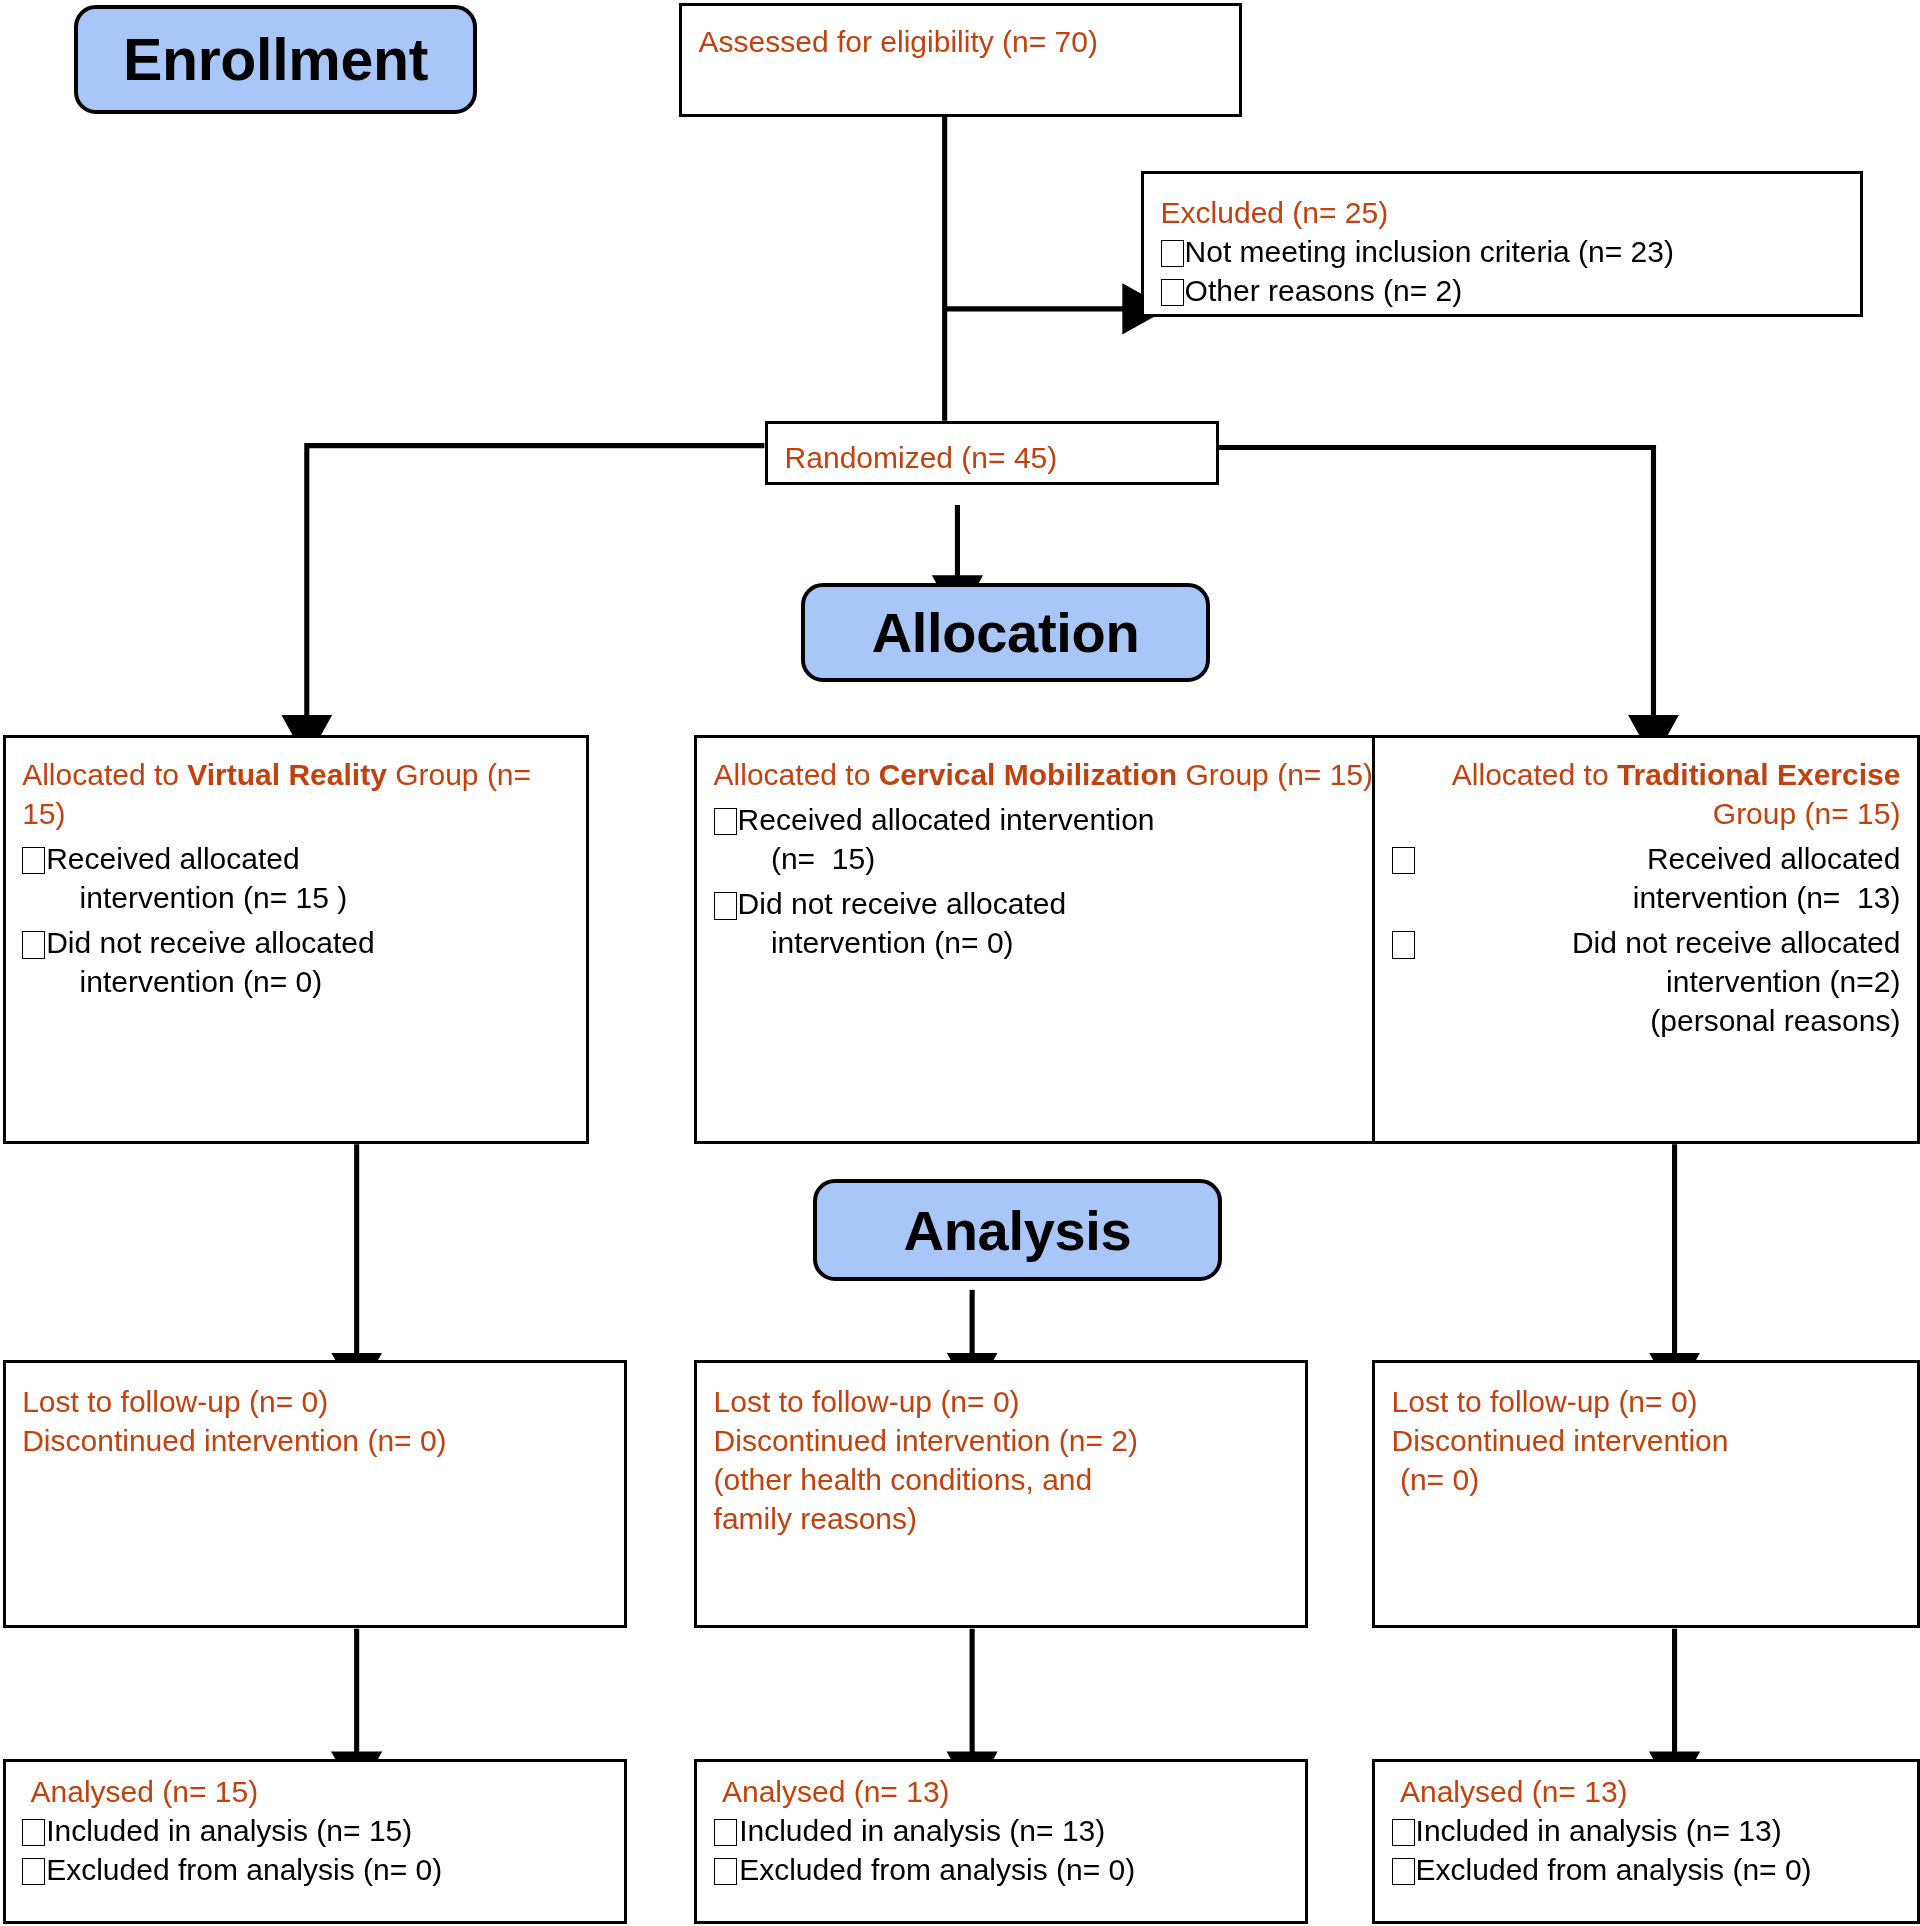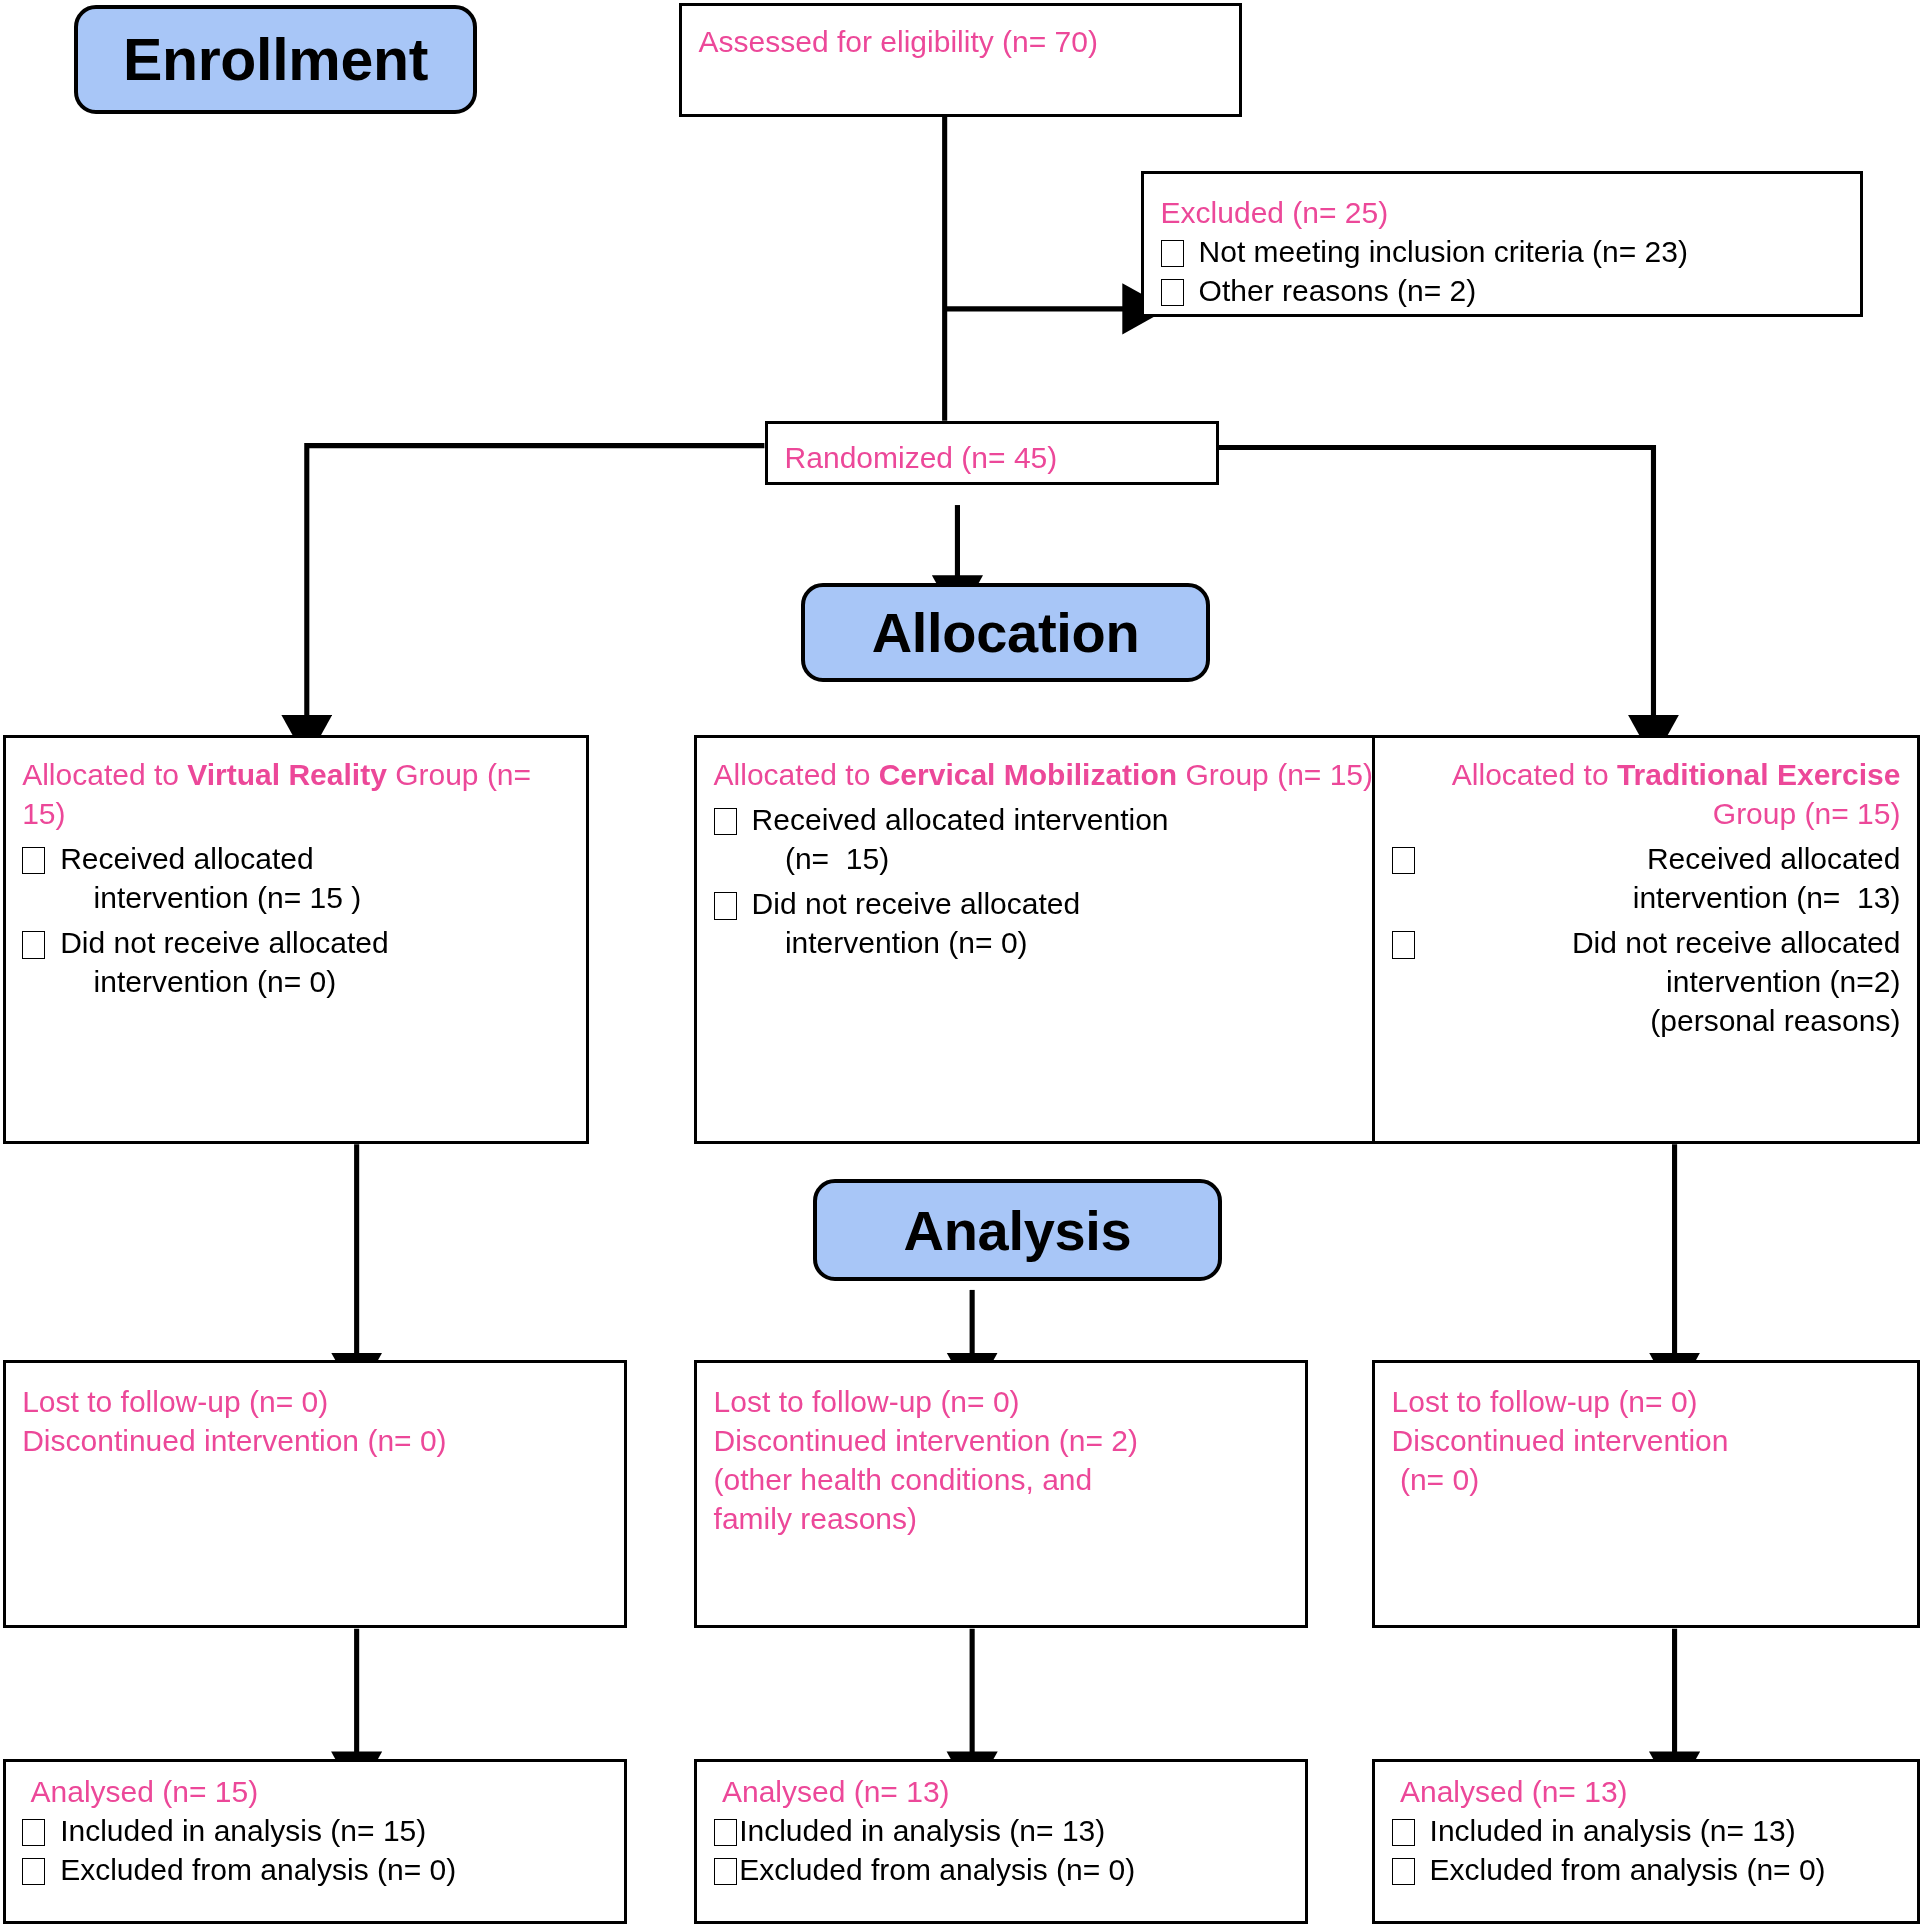--- a/index.html
+++ b/index.html
@@ -6,22 +6,22 @@
   body{font-family:"Liberation Sans", sans-serif;}
   #stage{position:relative;width:1920px;height:1926px;background:#fff;overflow:hidden;}
   #wires{position:absolute;left:0;top:0;width:1920px;height:1926px;pointer-events:none;}
 
   .node{position:absolute;box-sizing:border-box;background:#ffffff;border:3.8px solid #000;}
   .node .inner{padding:16.6px 16.6px 6.4px 16.6px;}
 
   .stage-label{position:absolute;box-sizing:border-box;border:4.5px solid #000;border-radius:22px;
     display:flex;align-items:center;justify-content:center;font-weight:bold;letter-spacing:-0.3px;margin-left:36px;}
 
-  .ln{display:block;color:#ec4899;font-size:30px;line-height:1.30;white-space:pre-wrap;}
-  .bullet{display:flex;align-items:flex-start;gap:15px;}
+  .ln{display:block;color:#c2410c;font-size:30px;line-height:1.30;white-space:pre-wrap;}
+  .bullet{display:flex;align-items:flex-start;gap:1px;}
   .bullet .bx{flex:0 0 auto;width:21px;height:25.6px;border:1.9px solid #000;background:#fff;
     margin-top:7.7px;}
   .bullet .btxt{flex:1 1 auto;font-size:30px;line-height:1.30;color:#000;}
   b{font-weight:bold;}
 </style>
 </head>
 <body>
 
 <div id="stage">
 

